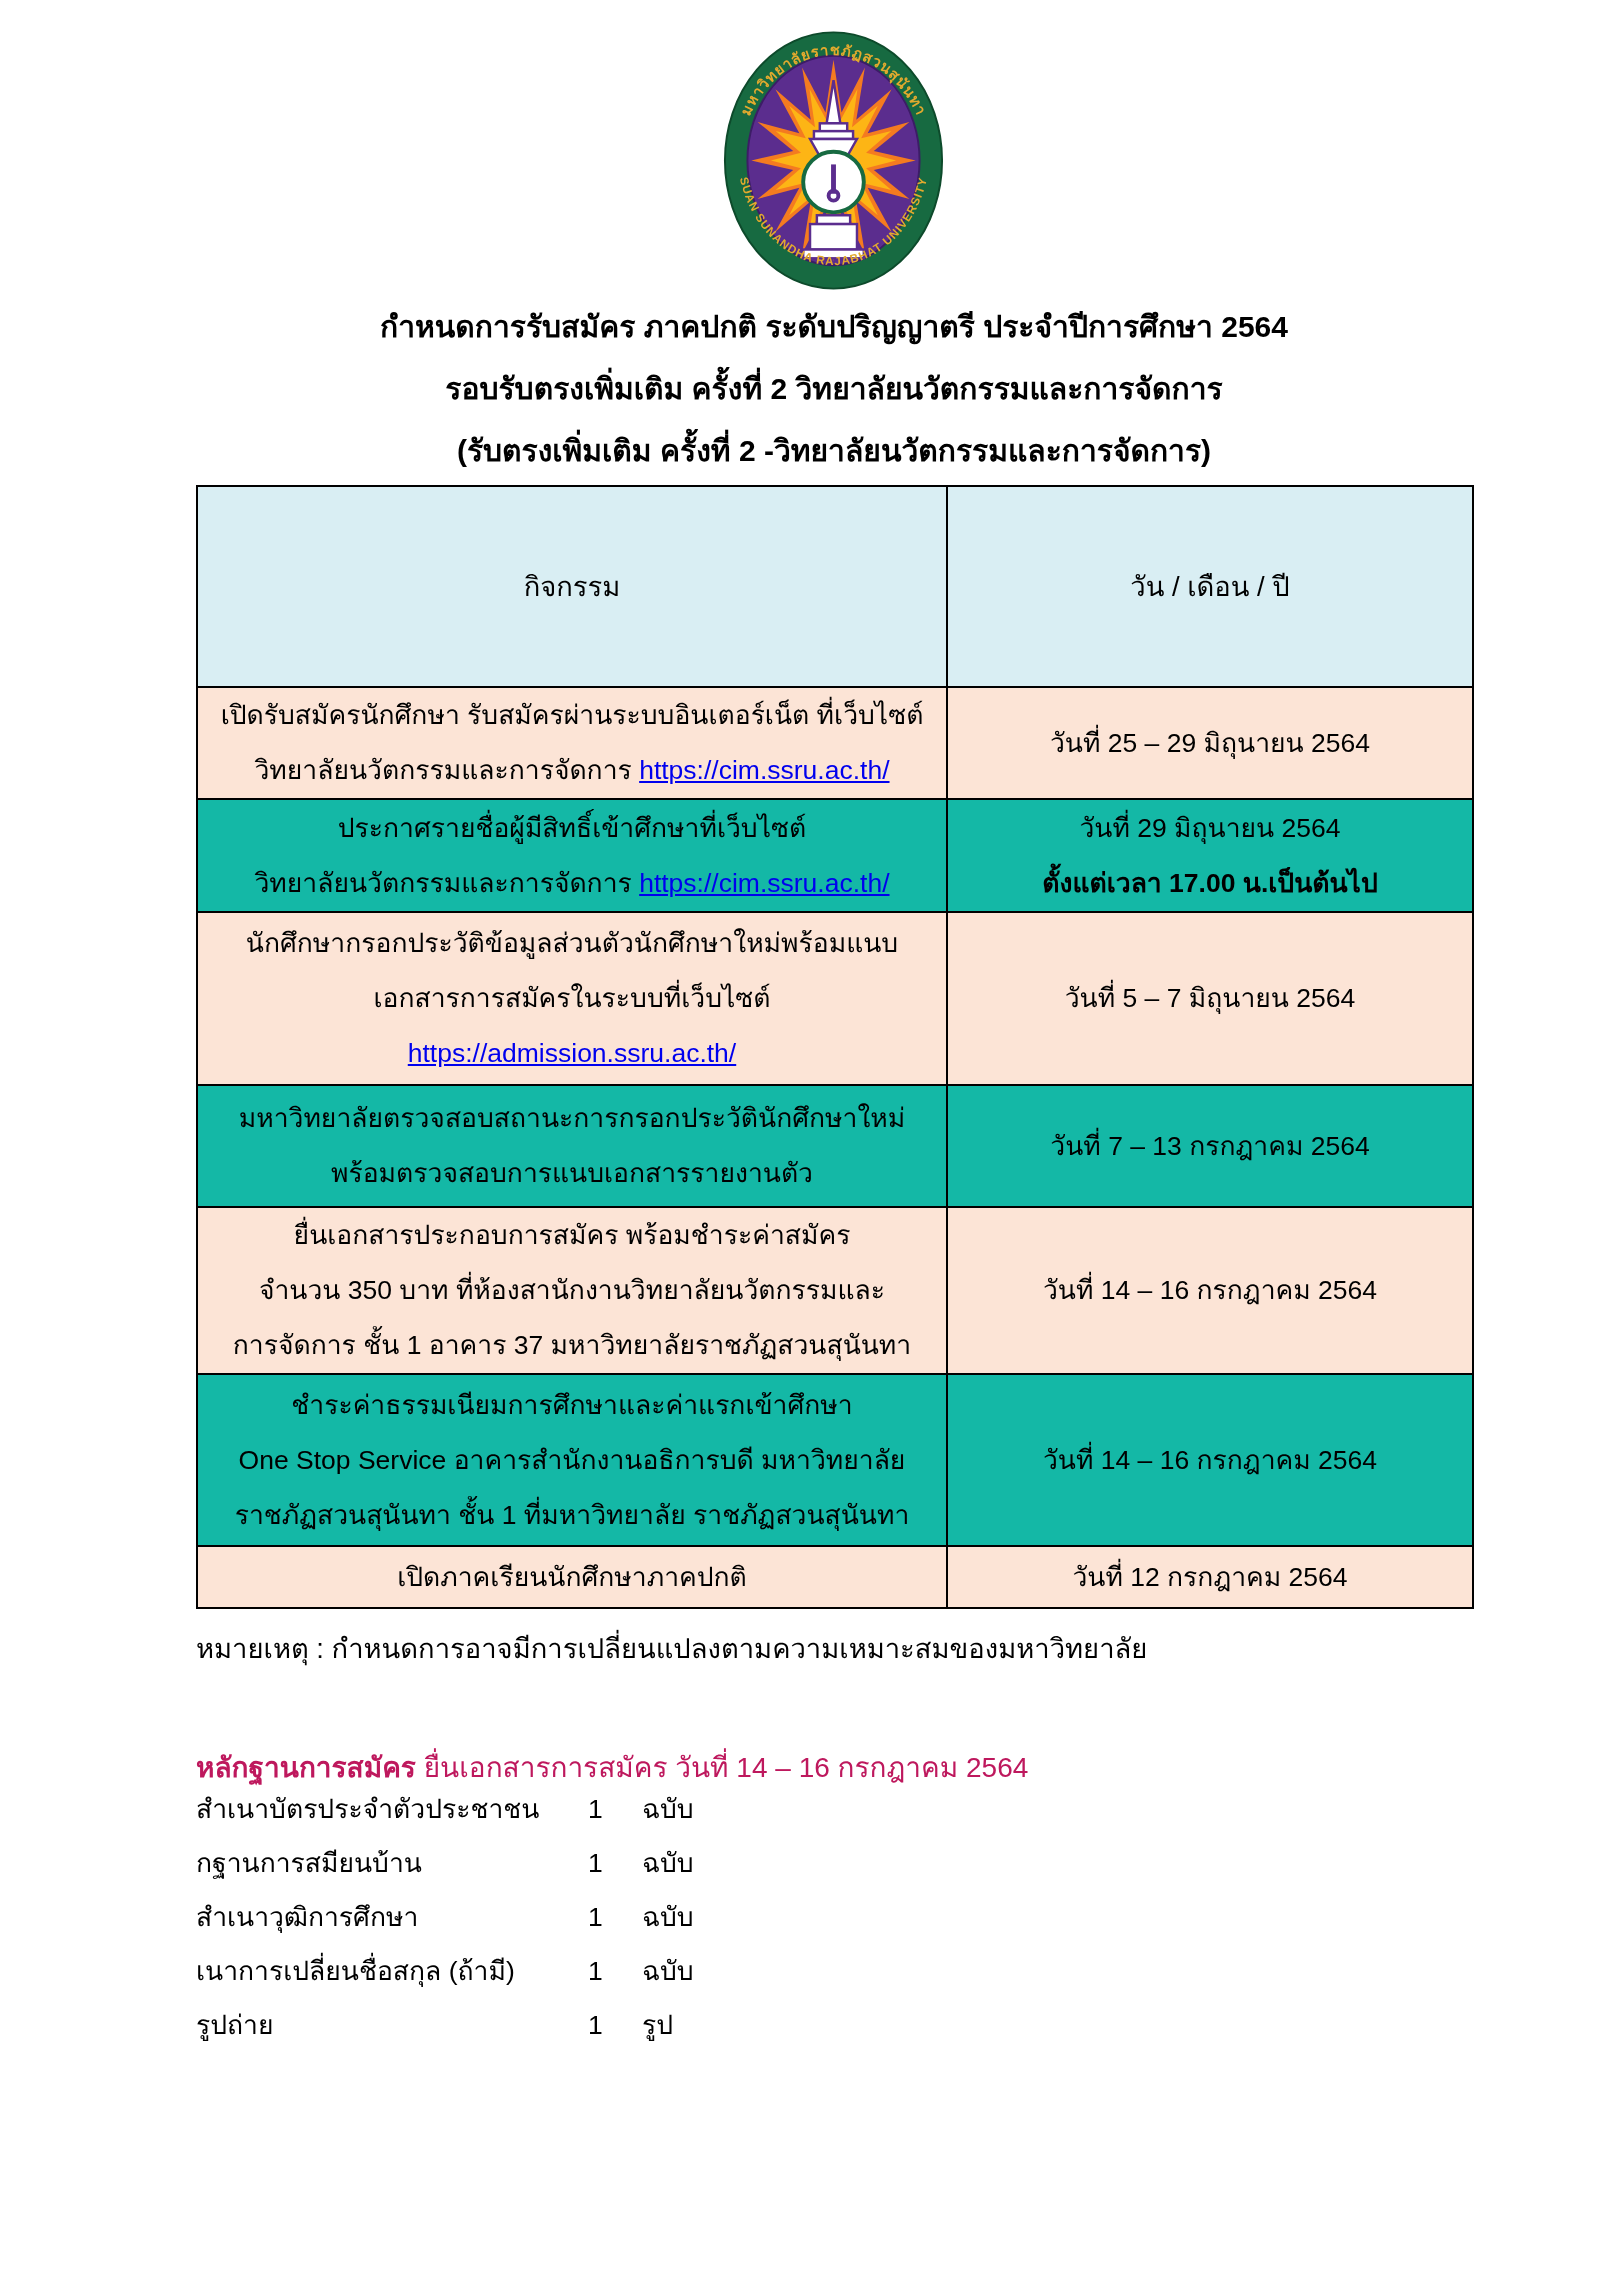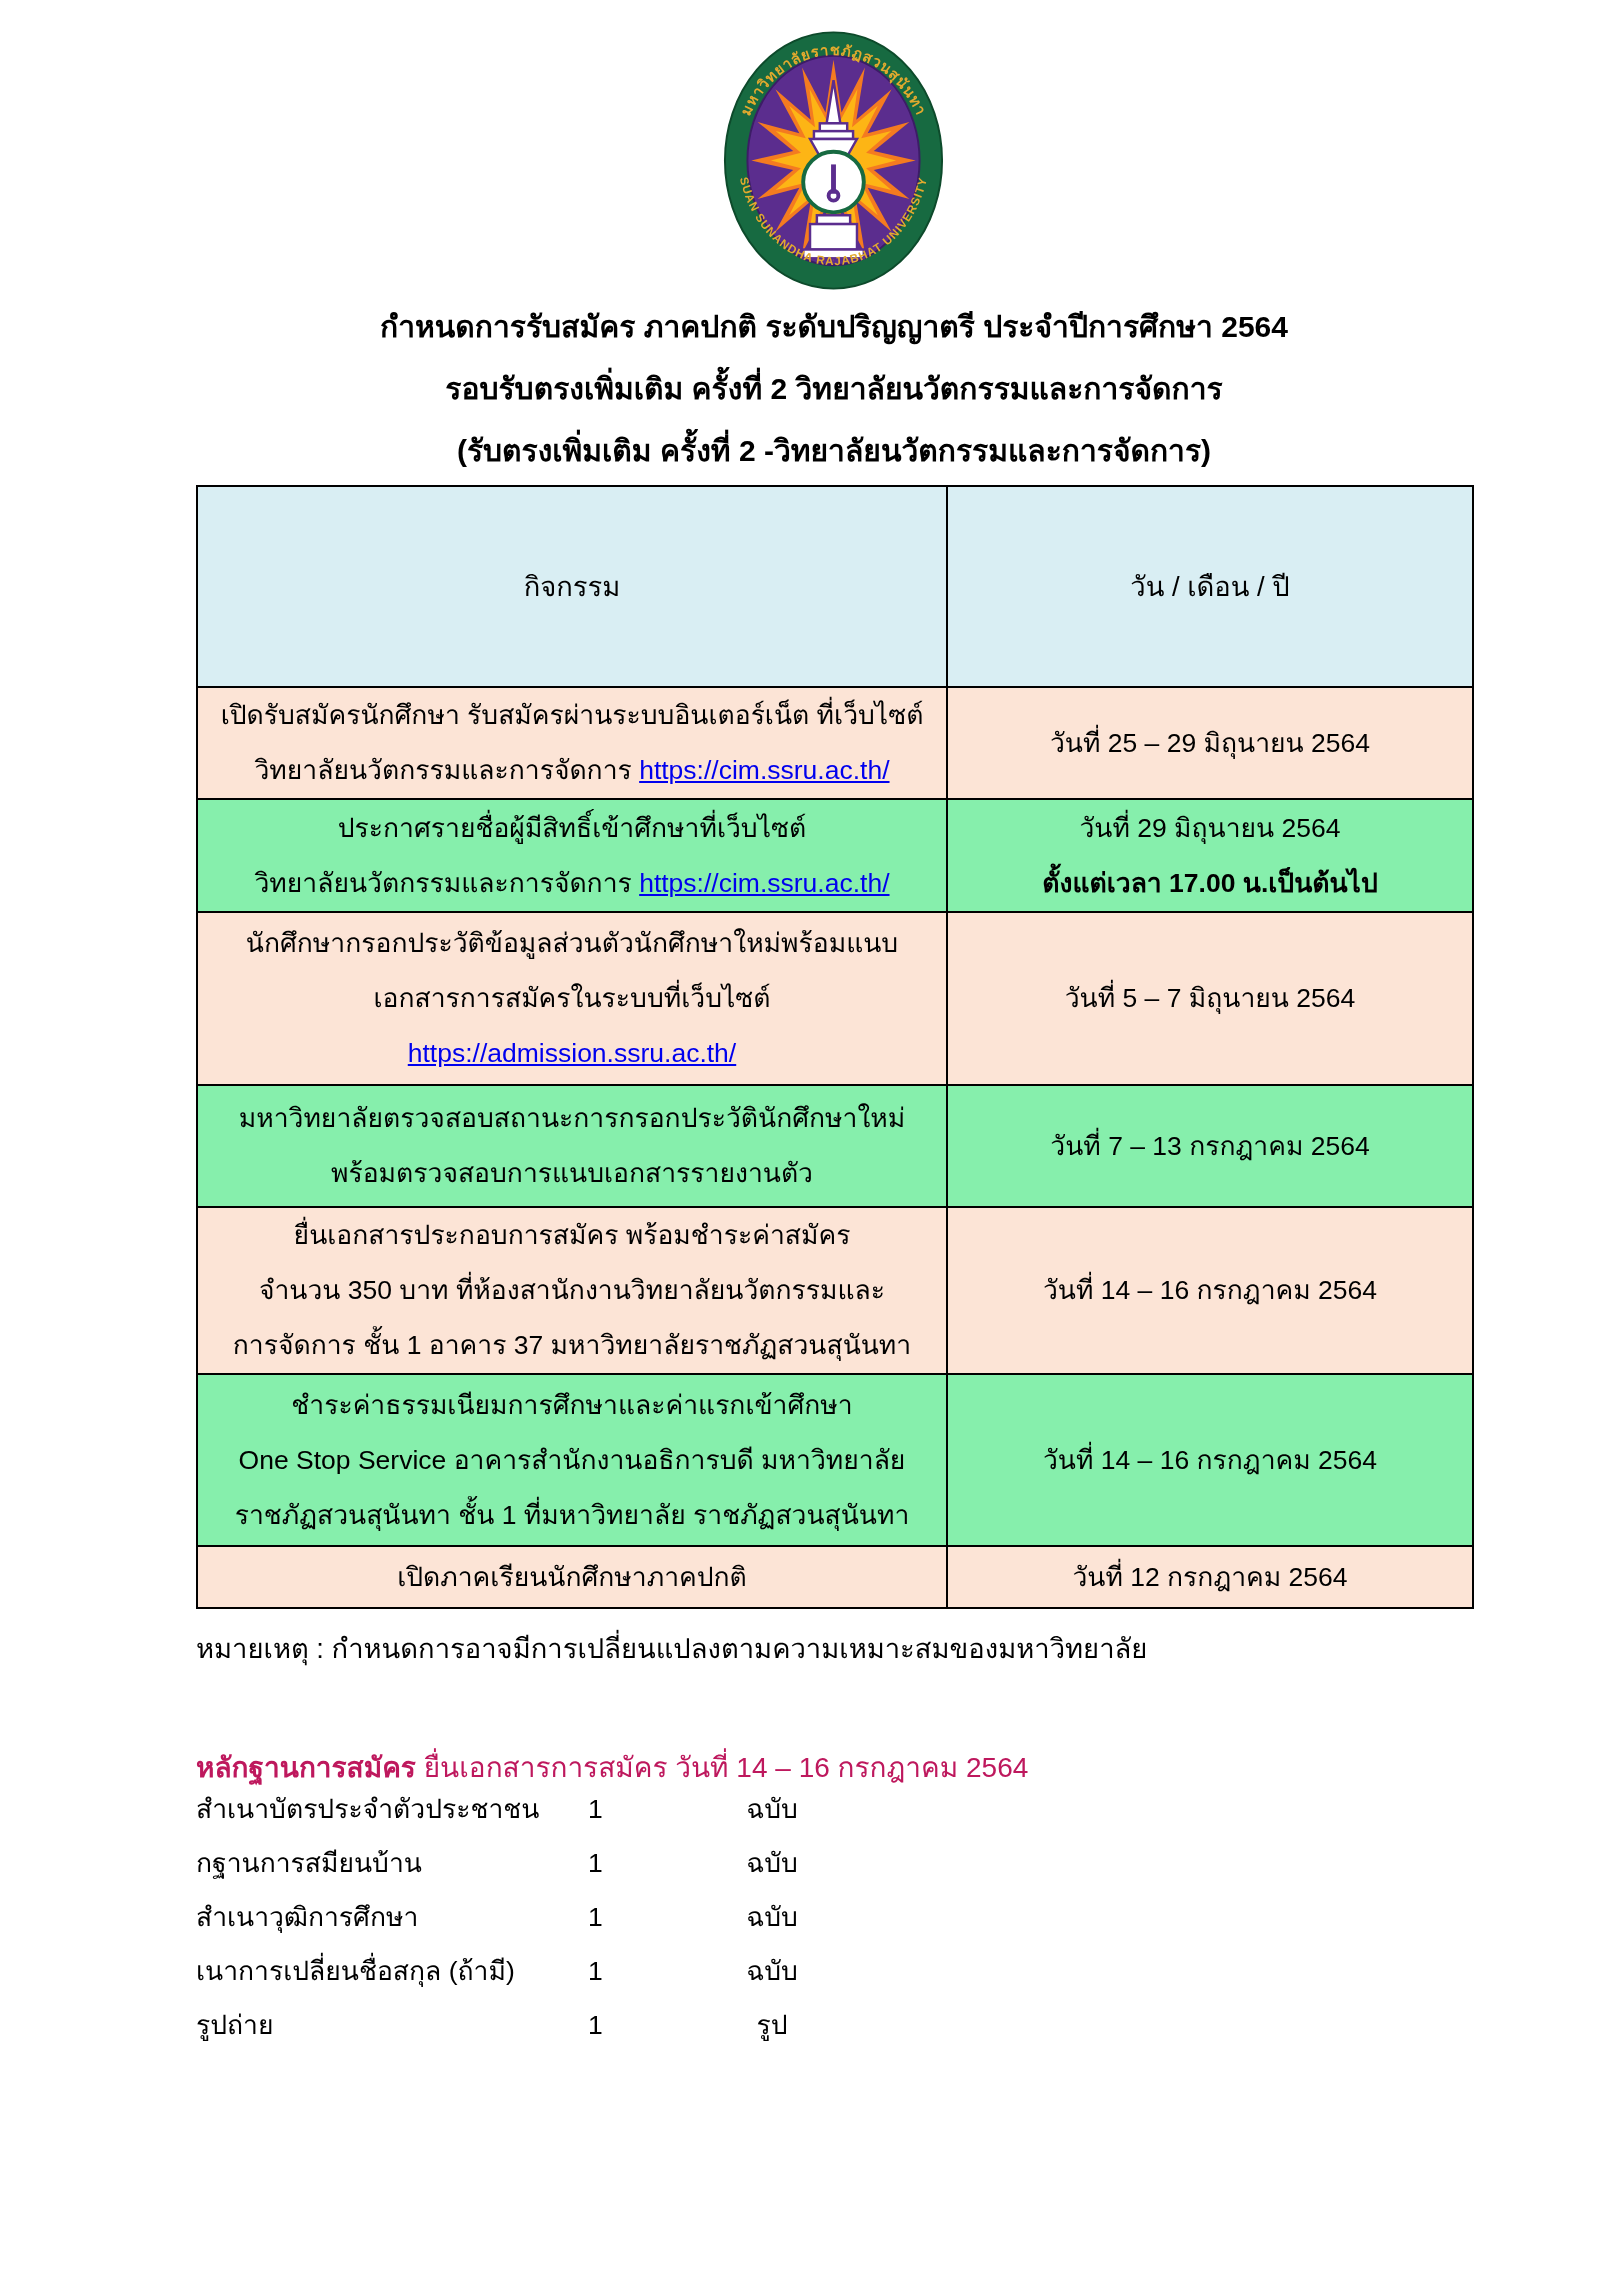--- a/index.html
+++ b/index.html
@@ -22,34 +22,34 @@
     border:2.9px solid #000;
     font-size:26.5px;
   }
   table.schedule td,table.schedule th{
     border:2px solid #000;vertical-align:middle;text-align:center;
     padding:0 0;font-weight:normal;
   }
   tr.hdr{height:201px;background:#d9eef3;}
   tr.hdr th{font-size:27.4px;}
   .shade-peach{background:#fce4d6;}
-  .shade-white{background:#86efac;}
+  .shade-white{background:#14b8a6;}
   td .line{line-height:55px;}
   td .bold{font-weight:bold;}
   a.doclink{color:#0000ee;text-decoration:underline;}
   
   .note{position:absolute;left:196px;top:1627px;font-size:27.4px;}
   
   .req-heading{position:absolute;left:196px;top:1745px;font-size:28px;color:#be185d;}
   .req-heading .hd-bold{font-weight:bold;}
   .req-list{position:absolute;left:196px;top:1782px;font-size:26.5px;}
   .req-row{display:flex;height:54px;align-items:center;width:706px;}
   .req-label{flex:0 0 392px;}
   .req-qty{flex:0 0 54px;text-align:left;}
-  .req-unit{flex:1;text-align:center;}
+  .req-unit{flex:1;}
 </style>
 </head>
 <body>
 
 <div class="logo-wrap">
   <svg width="223" height="263" viewBox="0 0 228 268">
     <ellipse cx="114" cy="134" rx="111" ry="131" fill="#176a41" stroke="#0d4a2b" stroke-width="2"></ellipse>
     <ellipse cx="114" cy="134" rx="88" ry="107" fill="#5b2d8e" stroke="#3c1d66" stroke-width="2"></ellipse>
     <polygon id="rays-outer" fill="#f47b20" points="114.0,31.0 122.2,85.0 146.1,38.8 137.3,92.4 173.4,61.2 148.9,106.2 191.6,94.6 155.2,124.2 198.0,134.0 155.2,143.8 191.6,173.4 148.9,161.8 173.4,206.8 137.3,175.6 146.1,229.2 122.2,183.0 114.0,237.0 105.8,183.0 81.9,229.2 90.7,175.6 54.6,206.8 79.1,161.8 36.4,173.4 72.8,143.8 30.0,134.0 72.8,124.2 36.4,94.6 79.1,106.2 54.6,61.2 90.7,92.4 81.9,38.8 105.8,85.0"></polygon>
     <polygon id="rays-inner" fill="#fdb515" points="114.0,55.0 120.6,93.8 138.5,61.0 132.9,99.9 159.3,78.1 142.3,111.2 173.1,103.8 147.3,126.0 178.0,134.0 147.3,142.0 173.1,164.2 142.3,156.8 159.3,189.9 132.9,168.1 138.5,207.0 120.6,174.2 114.0,213.0 107.4,174.2 89.5,207.0 95.1,168.1 68.7,189.9 85.7,156.8 54.9,164.2 80.7,142.0 50.0,134.0 80.7,126.0 54.9,103.8 85.7,111.2 68.7,78.1 95.1,99.9 89.5,61.0 107.4,93.8"></polygon>

